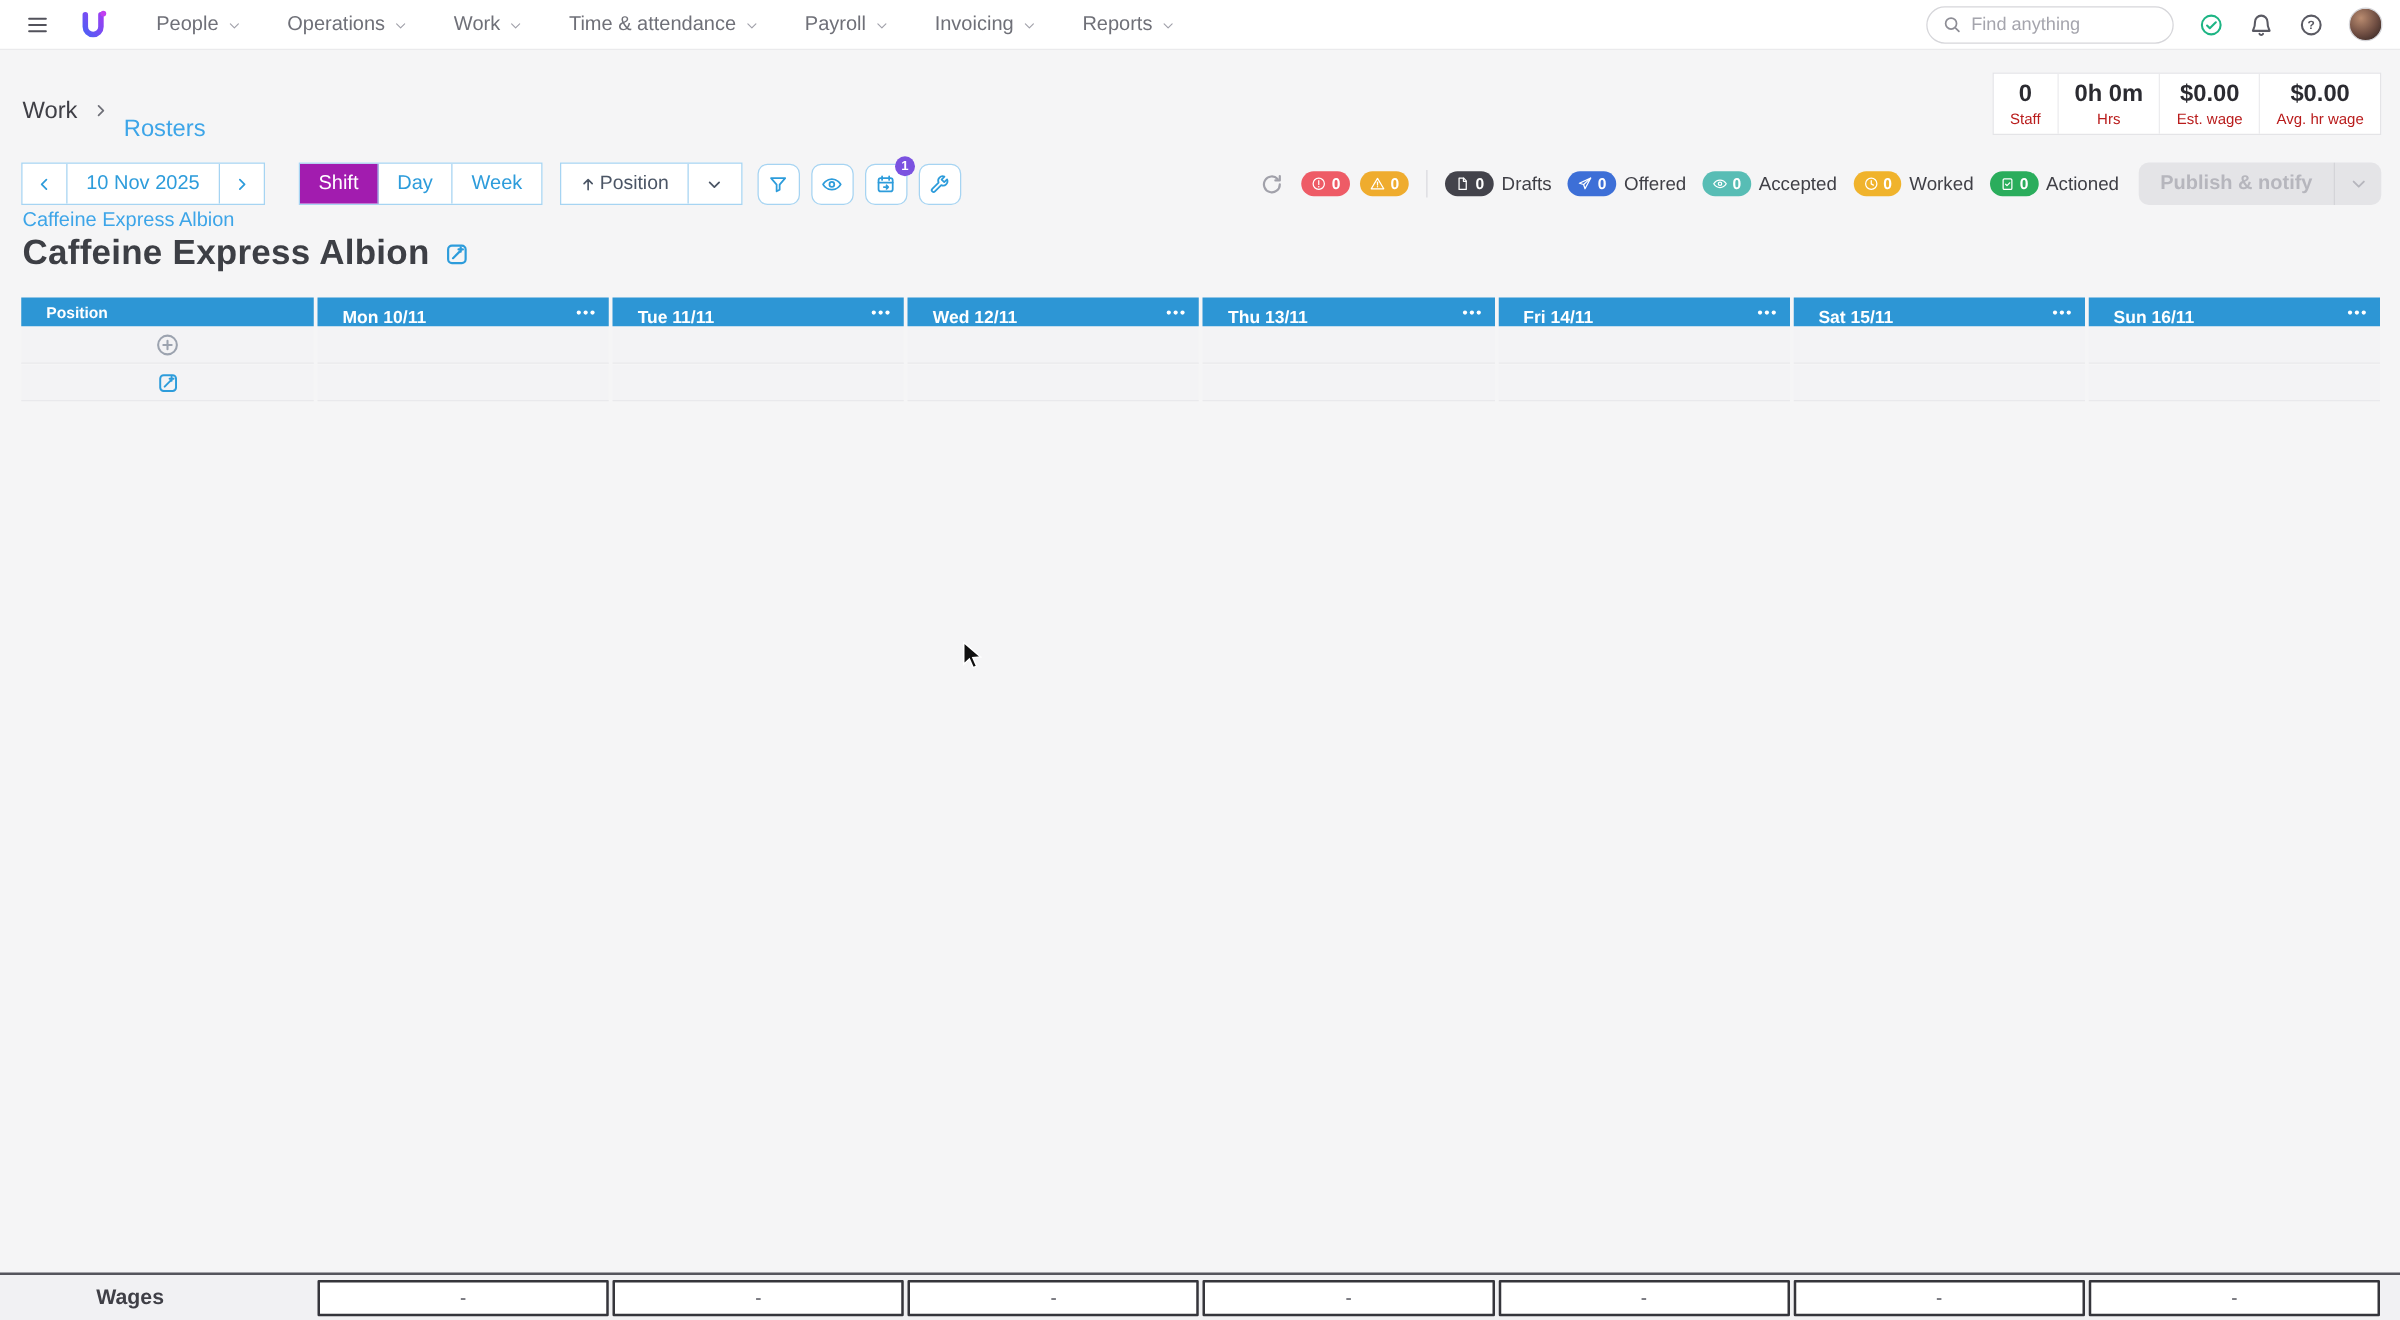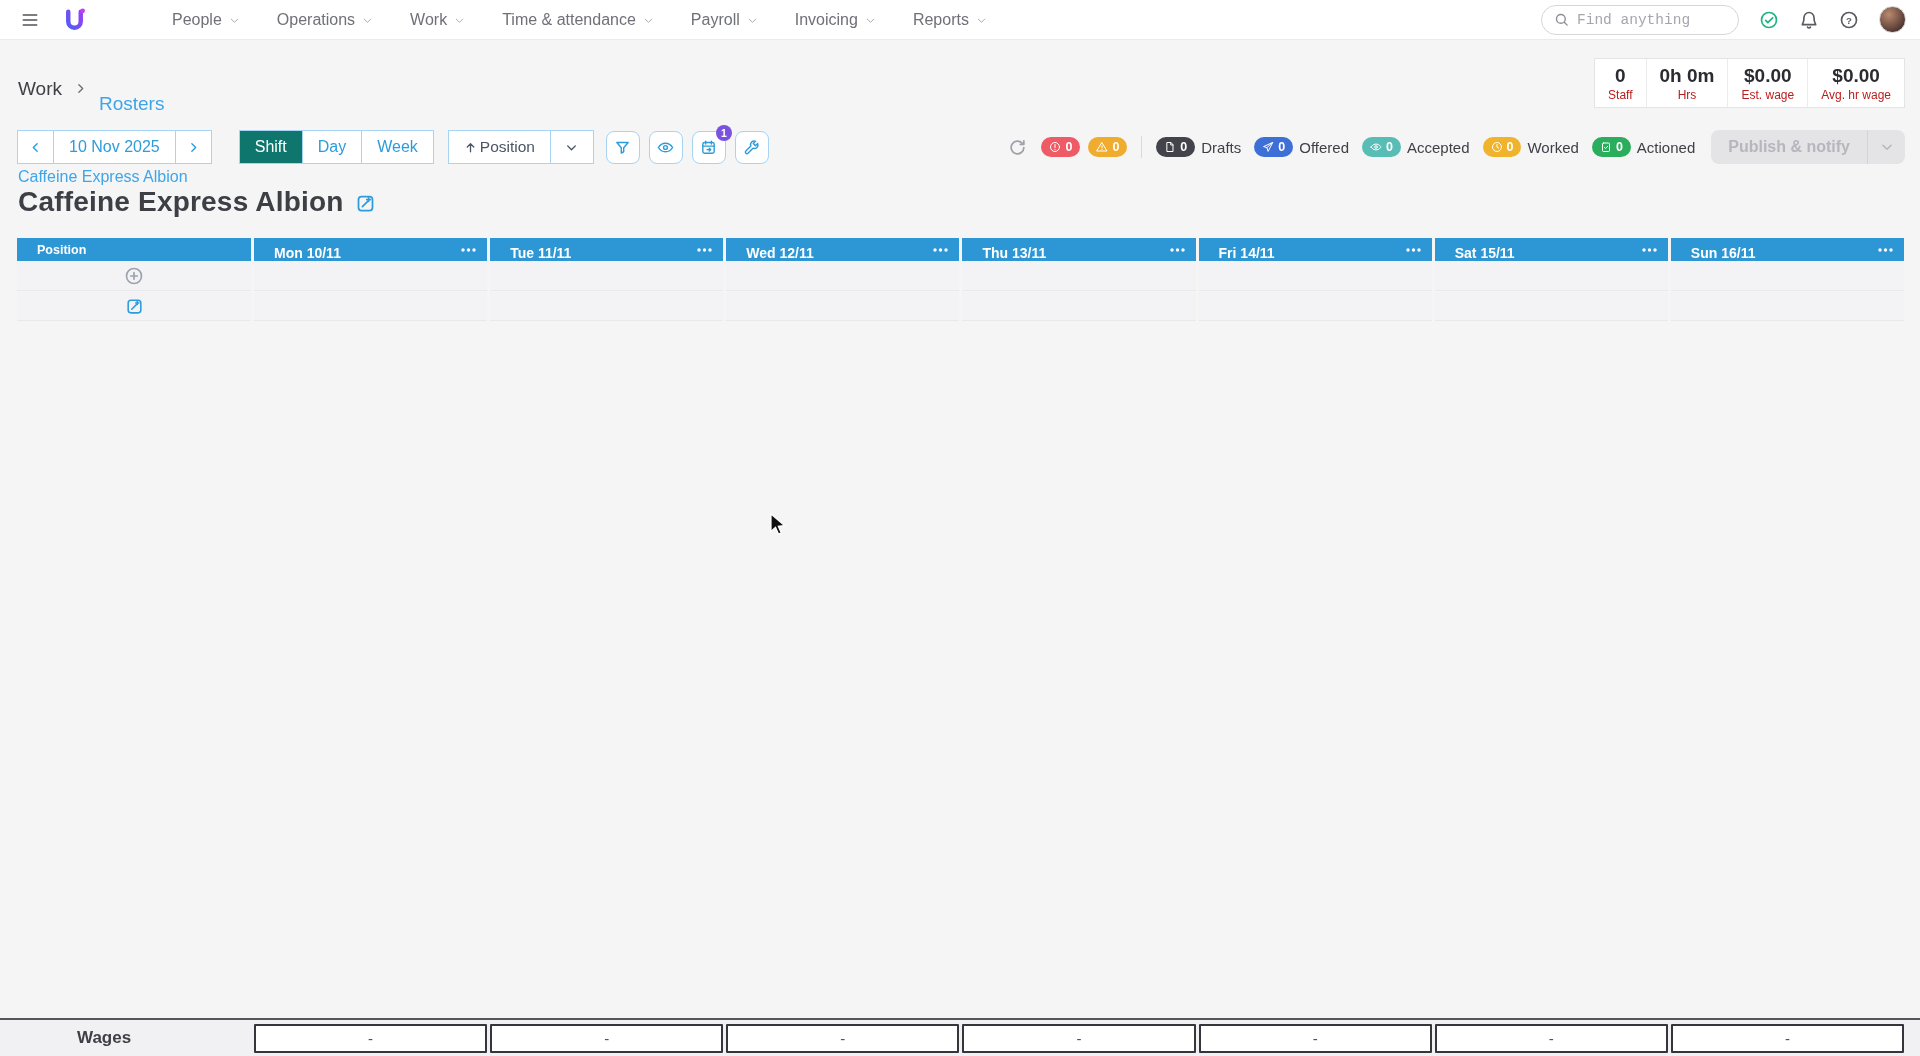--- a/index.html
+++ b/index.html
@@ -14,31 +14,31 @@
   .icon svg { width:100%; height:100%; display:block; }
 
   
   .topbar {
     position:absolute; top:0; left:0; right:0; height:40px;
     background:#ffffff; border-bottom:1px solid #eaeaec;
     display:flex; align-items:center; padding:0 14px; z-index:10;
   }
   .hamburger { width:20px; height:20px; color:#52525b; margin:0 22px 0 6px; cursor:pointer; }
   .logo { width:25px; height:27px; margin-right:38px; }
-  .nav-items { display:flex; align-items:flex-end; flex:1 1 auto;margin-left:47px; }
+  .nav-items { display:flex; align-items:flex-end; flex:1 1 auto; }
   .nav-item { display:flex; align-items:center; gap:7px; margin-right:37px; cursor:pointer; }
   .nav-label { font-size:16px; color:#6f7078; }
   .nav-chev { width:11px; height:11px; color:#a1a1aa; margin-top:2px; }
   .search-box {
     width:198px; height:30px; border:1px solid #d6d6da; border-radius:15px;
     display:flex; align-items:center; padding:0 12px; gap:8px; background:#fff;
   }
   .search-icon { width:15px; height:15px; color:#8d8d95; }
   .search-box input { border:none; outline:none; background:transparent; font-size:14.5px;
-    font-family:Liberation Mono, monospace; color:#3f3f46; width:100%; }
+    font-family:Liberation Sans, sans-serif; color:#3f3f46; width:100%; }
   .search-box input::placeholder { color:#a5a5ad; }
   .top-icons { display:flex; align-items:center; gap:20px; margin-left:20px; }
   .ti { width:20px; height:20px; color:#5a5a63; cursor:pointer; }
   .ti.check { color:#1db584; }
   .avatar {
     width:27px; height:27px; border-radius:50%; cursor:pointer;
     background:radial-gradient(circle at 35% 30%, #b98b6f, #6d4c41 55%, #2f2220 95%);
     border:1px solid #d4d4d8;
   }
 
@@ -57,21 +57,21 @@
   .toolbar { position:absolute; top:130px; left:17px; right:15px; height:34px;
     display:flex; align-items:center; justify-content:space-between; }
   .tb-left { display:flex; align-items:center; }
   .btn-group { display:flex; background:#fff; border:1px solid #a6d4f2; border-radius:0; overflow:hidden; height:34px; }
   .seg { display:flex; align-items:center; justify-content:center; padding:0 15px;
     border-right:1px solid #a6d4f2; color:#2d9cdb; font-size:16px; cursor:pointer; white-space:nowrap; }
   .seg:last-child { border-right:none; }
   .seg.nav-arrow { padding:0 11px; }
   .seg.nav-arrow .icon { width:13px; height:13px; }
   .seg.date { min-width:100px; font-weight:500; }
-  .seg.active { background:#0f766e; color:#fff; }
+  .seg.active { background:#a21caf; color:#fff; }
   .seg.sort { color:#4b5565; font-size:15.5px; gap:3px; }
   .seg.sort .icon { width:13px; height:13px; }
   .seg.sm-chev { width:42px; padding:0; color:#4b5565; }
   .seg.sm-chev .icon { width:13px; height:13px; }
   .g-date { margin-right:27px; }
   .g-views { margin-right:14px; }
   .g-sort { margin-right:12px; }
   .icon-btn { width:34px; height:33px; background:#fff; border:1px solid #a6d4f2; border-radius:8px;
     display:flex; align-items:center; justify-content:center; color:#2d9cdb; position:relative;
     margin-left:9px; cursor:pointer; }

